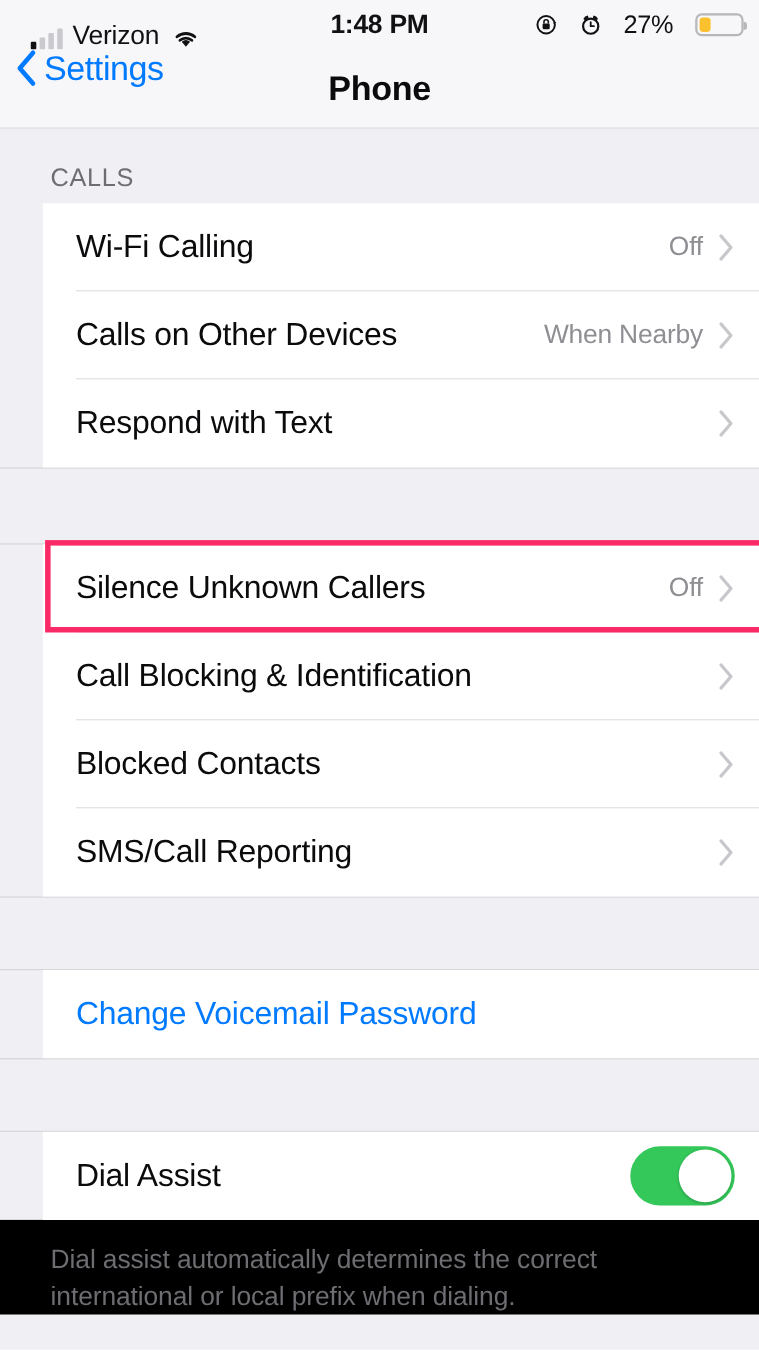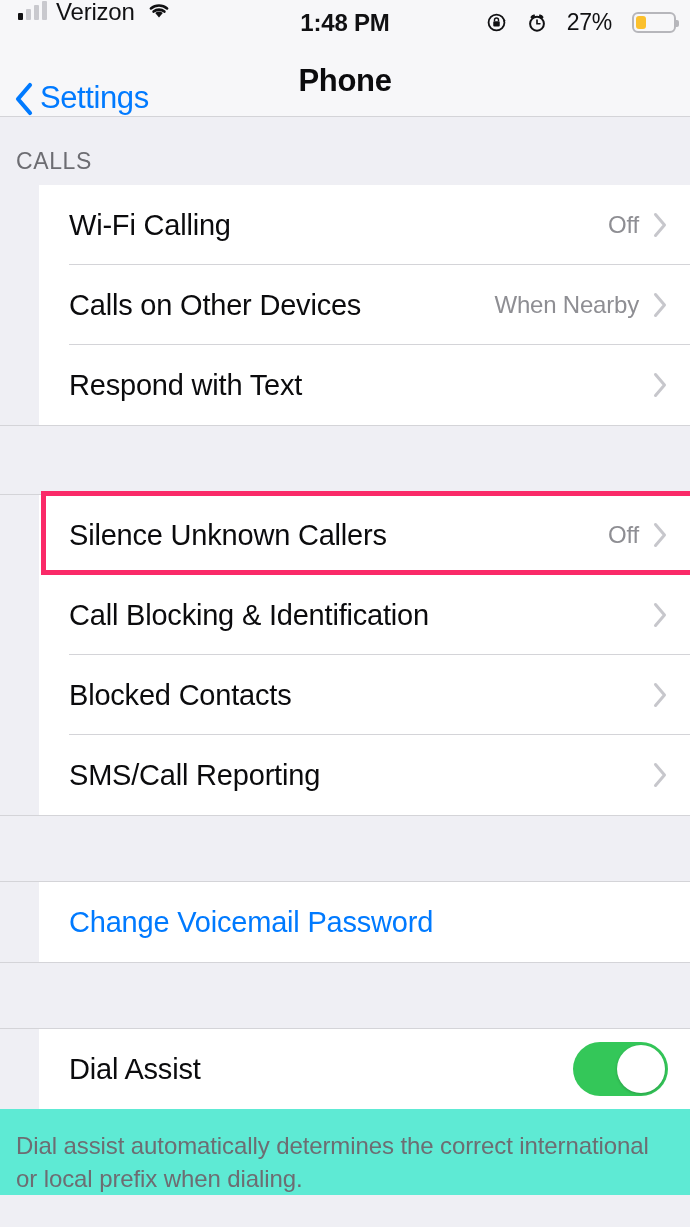--- a/index.html
+++ b/index.html
@@ -27,25 +27,25 @@
     position: absolute;
     top: 0; left: 0;
     width: 690px;
     height: 45px;
     background: #f7f7f9;
     display: flex;
     align-items: center;
   }
   .sb-left {
     position: absolute;
-    left: 18px;
+    left: 28px;
     top: 0;
     height: 45px;
     display: flex;
-    align-items: flex-start;
+    align-items: flex-end;
     gap: 9px;
   }
   .signal-bars {
     display: flex;
     align-items: flex-end;
     gap: 3px;
     height: 20px;
   }
   .signal-bars i {
     display: block;
@@ -138,21 +138,21 @@
     background: #f7f7f9;
     border-bottom: 1px solid #d4d4d8;
     box-sizing: border-box;
   }
   .nav-back {
     position: absolute;
     left: 14px;
     top: 0;
     height: 71px;
     display: flex;
-    align-items: flex-end;
+    align-items: flex-start;
     gap: 6px;
     cursor: pointer;
   }
   .chevron-left {
     width: 20px;
     height: 34px;
     display: block;
   }
   .nav-back-label {
     font-size: 31px;
@@ -181,21 +181,21 @@
     height: 1110px;
     background: #efeff4;
     overflow: hidden;
   }
 
   .section-header {
     height: 68px;
     background: #efeff4;
     display: flex;
     align-items: flex-end;
-    padding: 0 0 10px 16px;
+    padding: 0 0 10px 46px;
     box-sizing: border-box;
   }
   .section-header span {
     font-size: 23px;
     color: #6d6d72;
     letter-spacing: 0.6px;
   }
 
   .gap {
     background: #efeff4;
@@ -284,22 +284,22 @@
     top: 3px;
     left: 44px;
     width: 48px;
     height: 48px;
     border-radius: 50%;
     background: #ffffff;
     box-shadow: 0 1px 3px rgba(0,0,0,0.22);
   }
 
   .footer-note {
-    padding: 20px 30px 0 16px;
-    background: #5eead4;
+    padding: 20px 30px 0 46px;
+    background: #000000;
   }
   .footer-note p {
     margin: 0;
     font-size: 24px;
     line-height: 1.38;
     color: #6d6d72;
     letter-spacing: -0.1px;
   }
 </style>
 </head>

